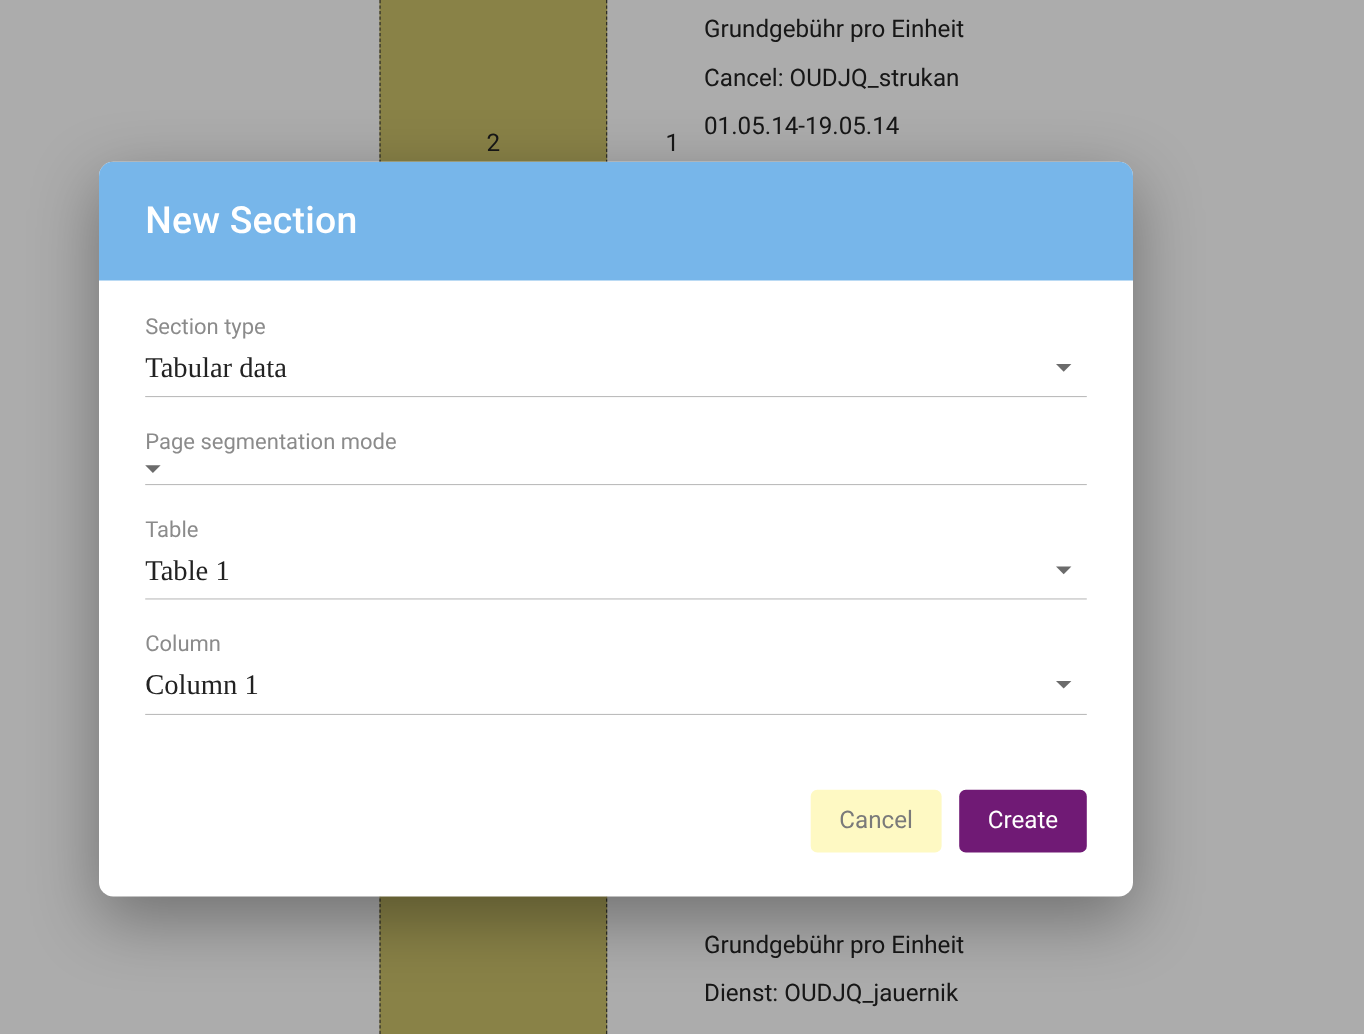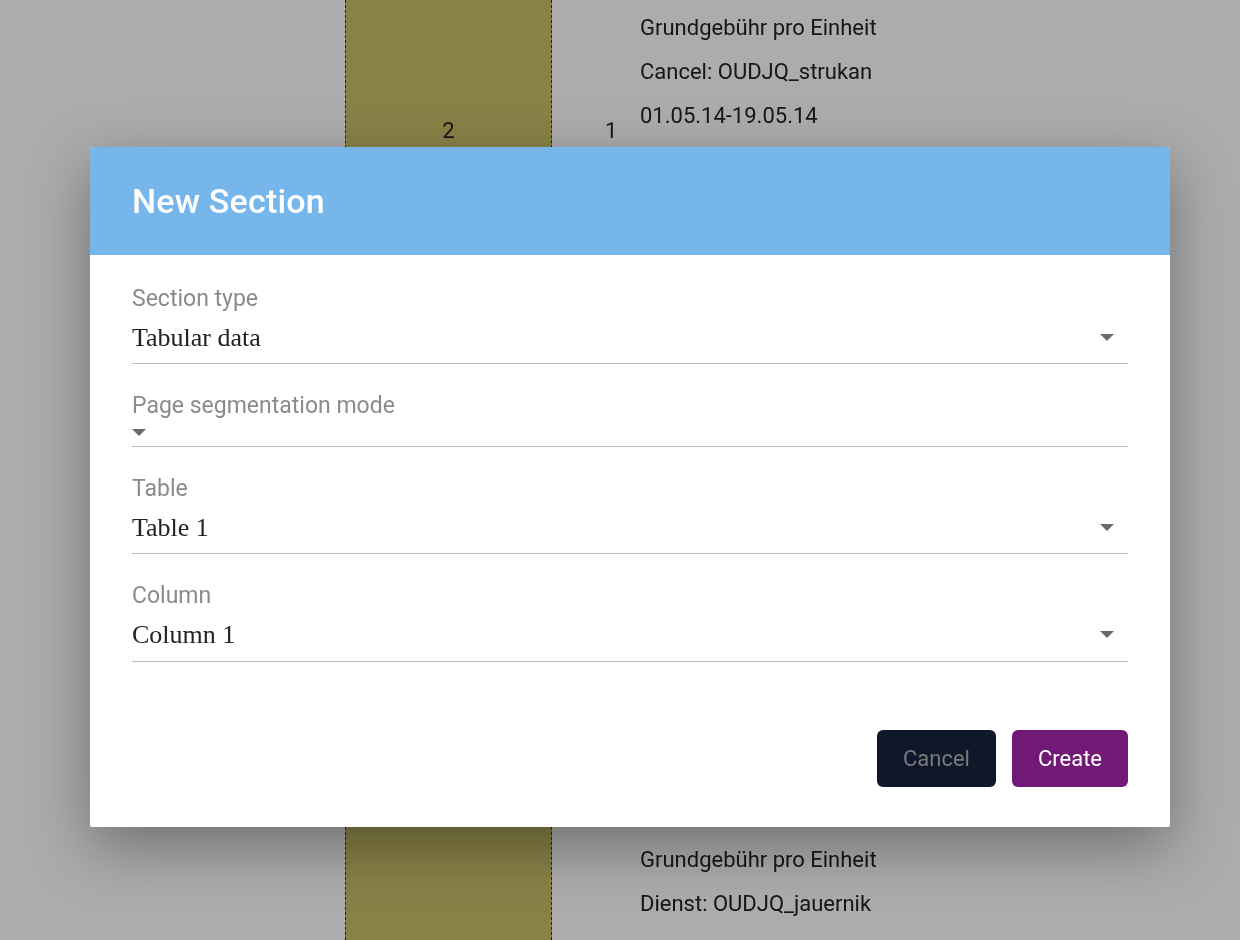--- a/index.html
+++ b/index.html
@@ -53,44 +53,44 @@
   
   .overlay {
     position: absolute; inset: 0;
     background: rgba(0,0,0,0.30);
   }
 
   
   .modal {
     position: absolute;
     left: 90px; top: 147px;
-    width: 1080px;
+    width: 940px;
     background: #fff;
-    border-radius: 2px;
+    border-radius: 13px;
     box-shadow: 0 20px 60px rgba(0,0,0,0.35);
     overflow: hidden;
   }
   .modal-header {
     background: #77b6ea;
     padding: 34px 42px;
   }
   .modal-title {
     color: #fff;
     font-size: 34px;
     font-weight: 500;
     letter-spacing: 0.2px;
   }
   .modal-body {
     padding: 30px 42px 10px 42px;
   }
   .field {
     margin-bottom: 28px;
   }
   .field-label {
-    font-size: 23px;
+    font-size: 20px;
     color: #8b8b8b;
     margin-bottom: 4px;
     display: block;
   }
   .field-select {
     position: relative;
     display: flex;
     align-items: center;
     justify-content: space-between;
     border-bottom: 1px solid #bcbcbc;
@@ -118,21 +118,21 @@
   }
   .btn {
     font-size: 22px;
     padding: 16px 26px;
     border: none;
     border-radius: 6px;
     cursor: pointer;
     font-family: inherit;
   }
   .btn-cancel {
-    background: #0f172a;
+    background: #fef9c3;
     color: #7a7a7a;
   }
   .btn-create {
     background: #701a75;
     color: #fff;
   }
 </style>
 </head>
 <body>
 

